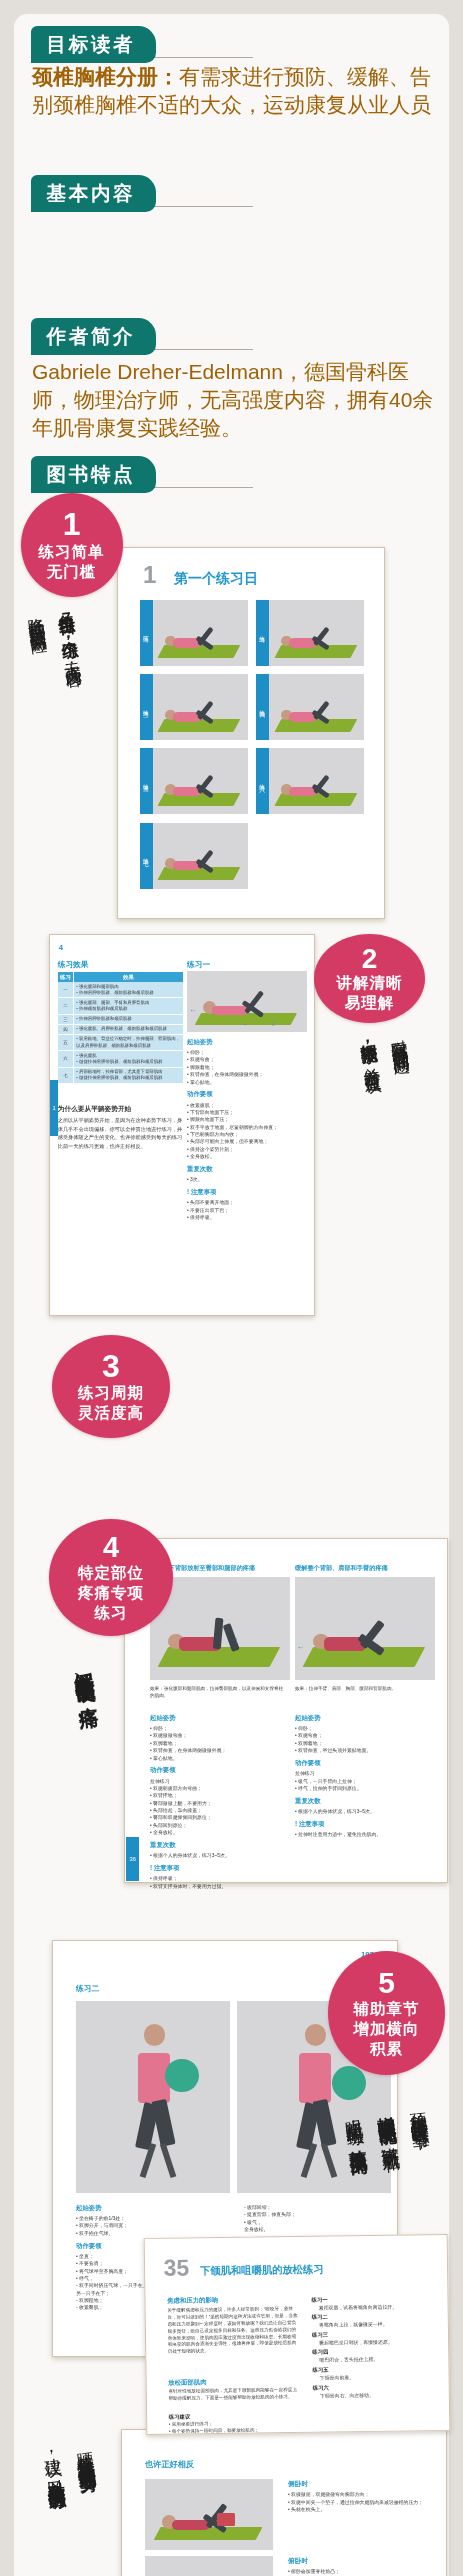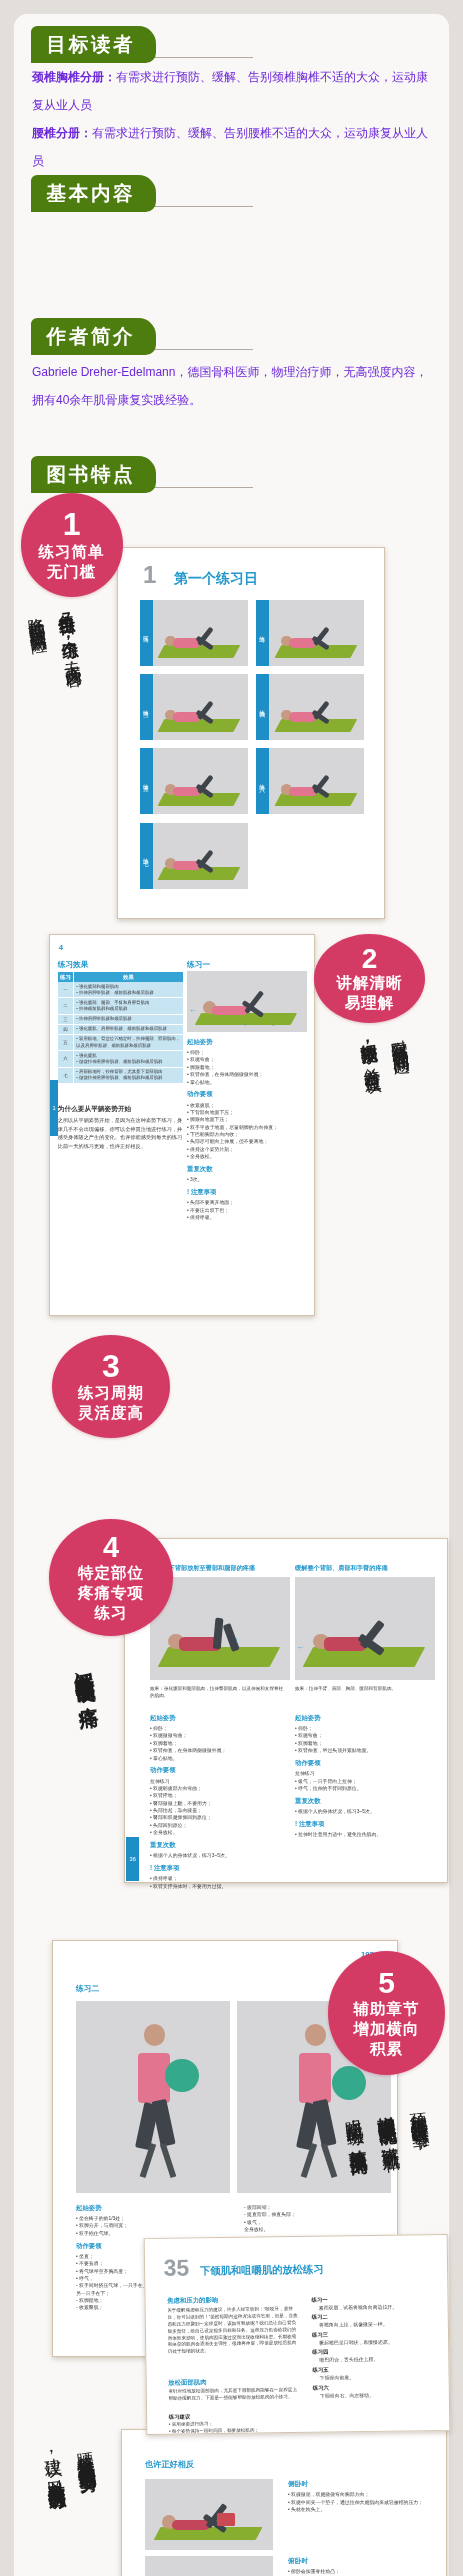--- a/index.html
+++ b/index.html
@@ -5,25 +5,25 @@
   html,body{margin:0;padding:0;background:#cfccc7;}
   *{box-sizing:border-box;}
   #canvas{position:relative;width:464px;height:3211px;margin:0 auto;background:#e2dfda;
     font-family:"Liberation Sans","DejaVu Sans",sans-serif;color:#222;overflow:hidden;}
   
   .card{position:absolute;left:14.4px;top:14.4px;width:435px;height:3044px;background:#faf8f6;
     background-image:linear-gradient(to right,#efe7e4 0.5px,transparent 0.5px),
                      linear-gradient(to bottom,#efe7e4 0.5px,transparent 0.5px);
     background-size:24px 24px;border-radius:13.4px;box-shadow:0 0 0 0.5px #e8e3dd;}
   
-  .hb{position:absolute;background:#4d7c0f;color:#fff;font-weight:bold;font-size:19.6px;
+  .hb{position:absolute;background:#0f766e;color:#fff;font-weight:bold;font-size:19.6px;
     letter-spacing:2.6px;padding:4.6px 20.6px 5.7px 15.5px;border-radius:6.2px 17.5px 10.3px 0;z-index:3;}
   .hline{position:absolute;height:1px;background:#b3a9a1;width:222px;z-index:2;}
   
-  .para{position:absolute;font-size:12px;line-height:28px;color:#6d28d9;font-weight:500;width:403px;}
+  .para{position:absolute;font-size:21px;line-height:28px;color:#a16207;font-weight:500;width:403px;}
   .para .lbl{font-weight:800;}
   .b{font-weight:800;}
   
   .circ{position:absolute;background:#d43b64;border-radius:50%;color:#fff;text-align:center;
     display:flex;flex-direction:column;align-items:center;justify-content:center;z-index:6;
     box-shadow:0 1px 3.1px rgba(150,30,60,.25);}
   .circ .cnum{font-size:32px;font-weight:bold;line-height:1.05;}
   .circ .cl{font-size:15.5px;font-weight:bold;line-height:1.3;letter-spacing:1px;}
   
   .vnote{position:absolute;writing-mode:vertical-rl;text-orientation:upright;font-size:16.5px;
@@ -86,21 +86,20 @@
 </head>
 <body>
 
 <div id="canvas">
   <div class="card"></div>
 
   <div class="hb" style="left:31px;top:26px;">目标读者</div>
   <div class="hline" style="left:31px;top:57px;"></div>
   <div class="para" style="left:32px;top:63px;">
       <div><span class="lbl">颈椎胸椎分册：</span><span>有需求进行预防、缓解、告别颈椎胸椎不适的大众，运动康复从业人员</span></div>
-      <div><span class="lbl">腰椎分册：</span><span>有需求进行预防、缓解、告别腰椎不适的大众，运动康复从业人员</span></div>
     </div>
 
   <div class="hb" style="left:31px;top:175px;">基本内容</div>
   <div class="hline" style="left:31px;top:206px;"></div>
 
   <div class="hb" style="left:31px;top:318px;">作者简介</div>
   <div class="hline" style="left:31px;top:349px;"></div>
   <div class="para" style="left:32px;top:358px;">Gabriele Dreher-Edelmann，德国骨科医师，物理治疗师，无高强度内容，拥有40余年肌骨康复实践经验。</div>
 
   <div class="hb" style="left:31px;top:456px;">图书特点</div>

